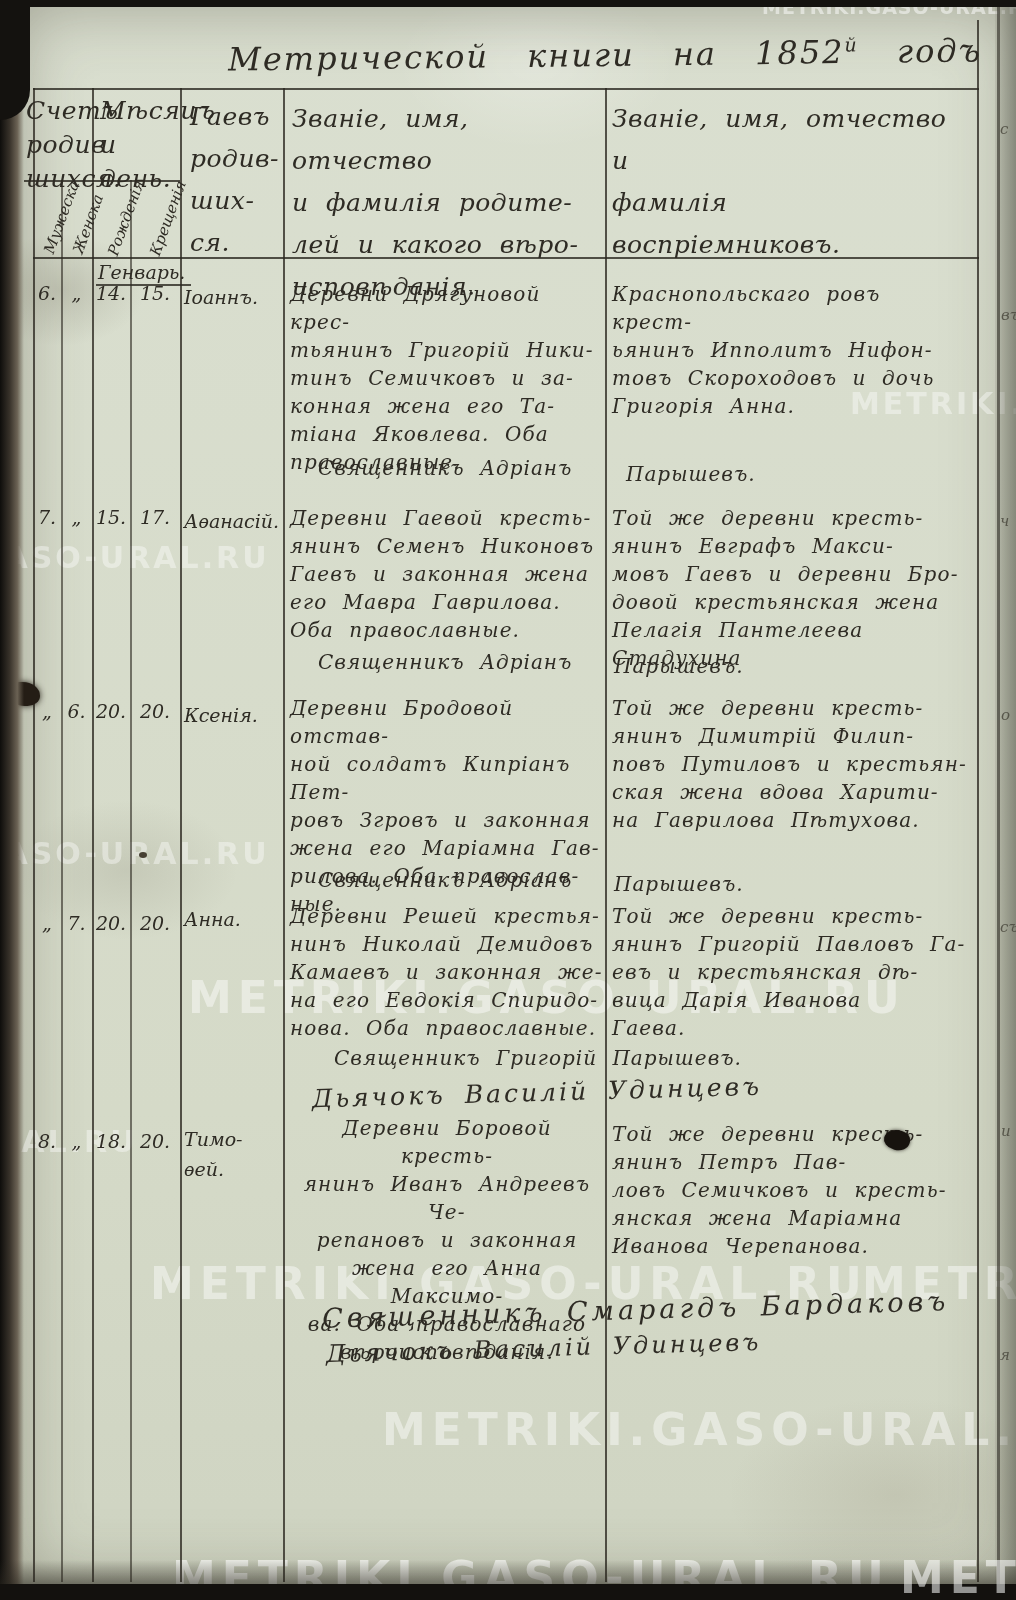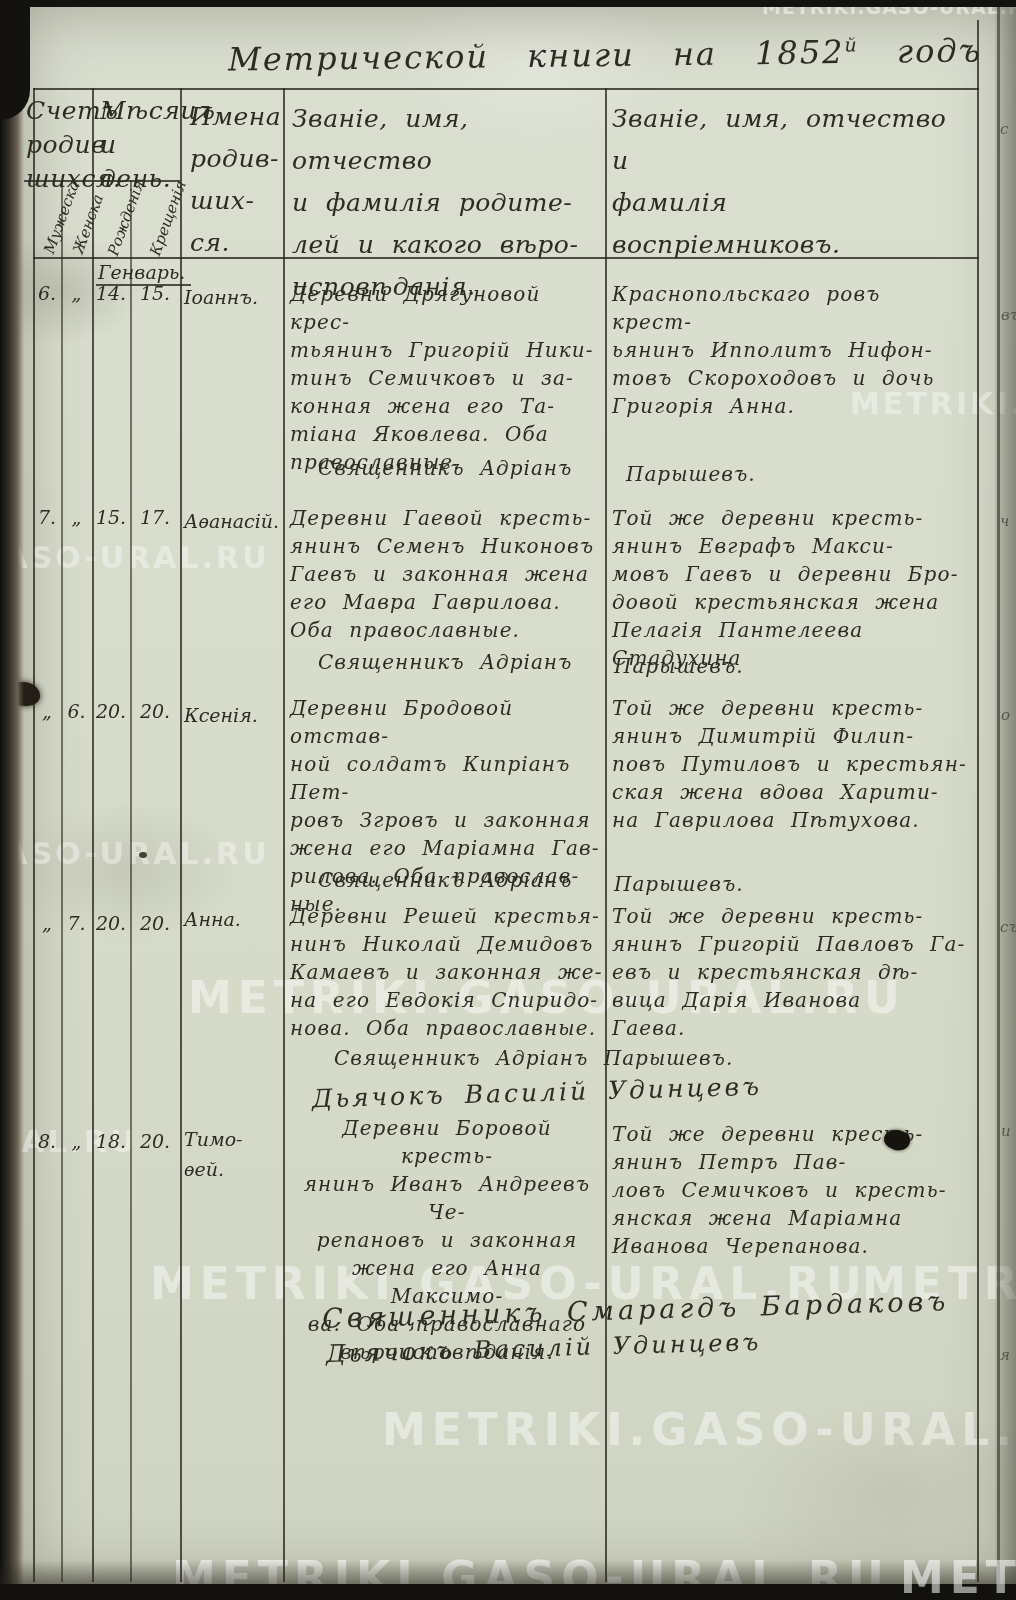--- a/index.html
+++ b/index.html
@@ -97,21 +97,21 @@
   <div class="h" style="left:33px;top:88px;width:946px;"></div>
   <div class="h" style="left:24px;top:180px;width:156px;"></div>
   <div class="h" style="left:33px;top:257px;width:946px;"></div>
 
   <div class="hw hdr" style="left:26px;top:94px;width:64px;">Счетъ
 родив
 шихся.</div>
   <div class="hw hdr" style="left:100px;top:94px;width:78px;text-align:left;">Мѣсяцъ
 и
 день.</div>
-  <div class="hw hdr" style="left:190px;top:96px;width:90px;line-height:42px;">Имена
+  <div class="hw hdr" style="left:190px;top:96px;width:90px;line-height:42px;">Гаевъ
 родив-
 ших-
 ся.</div>
   <div class="hw hdr hdr4" style="left:612px;top:98px;width:360px;">Званіе, имя, отчество и
 фамилія воспріемниковъ.</div>
   <div class="hw hdr hdr4" style="left:292px;top:98px;width:306px;">Званіе, имя, отчество
 и фамилія родите-
 лей и какого вѣро-
 исповѣданія.</div>
 
@@ -187,21 +187,21 @@
     <div class="num nm" style="top:18px;">„</div>
     <div class="num nf" style="top:18px;">7.</div>
     <div class="num nb" style="top:18px;">20.</div>
     <div class="num nk" style="top:18px;">20.</div>
     <div class="hw name" style="top:10px;">Анна.</div>
     <div class="hw block parents" style="top:8px;">Деревни Решей крестья-
 нинъ Николай Демидовъ
 Камаевъ и законная же-
 на его Евдокія Спиридо-
 нова. Оба православные.</div>
-    <div class="hw clergy" style="left:334px;top:152px;">Священникъ Адріанъ Парышевъ.</div>
+    <div class="hw clergy" style="left:334px;top:152px;">Священникъ Григорій Парышевъ.</div>
     <div class="hw clergy sig" style="left:312px;top:184px;font-size:25px;letter-spacing:3px;">Дьячокъ Василій Удинцевъ</div>
     <div class="hw block godp" style="top:8px;">Той же деревни кресть-
 янинъ Григорій Павловъ Га-
 евъ и крестьянская дѣ-
 вица Дарія Иванова
 Гаева.</div>
   </div>
 
   <div class="entry" style="top:1106px;">
     <div class="num nm" style="top:24px;">8.</div>

